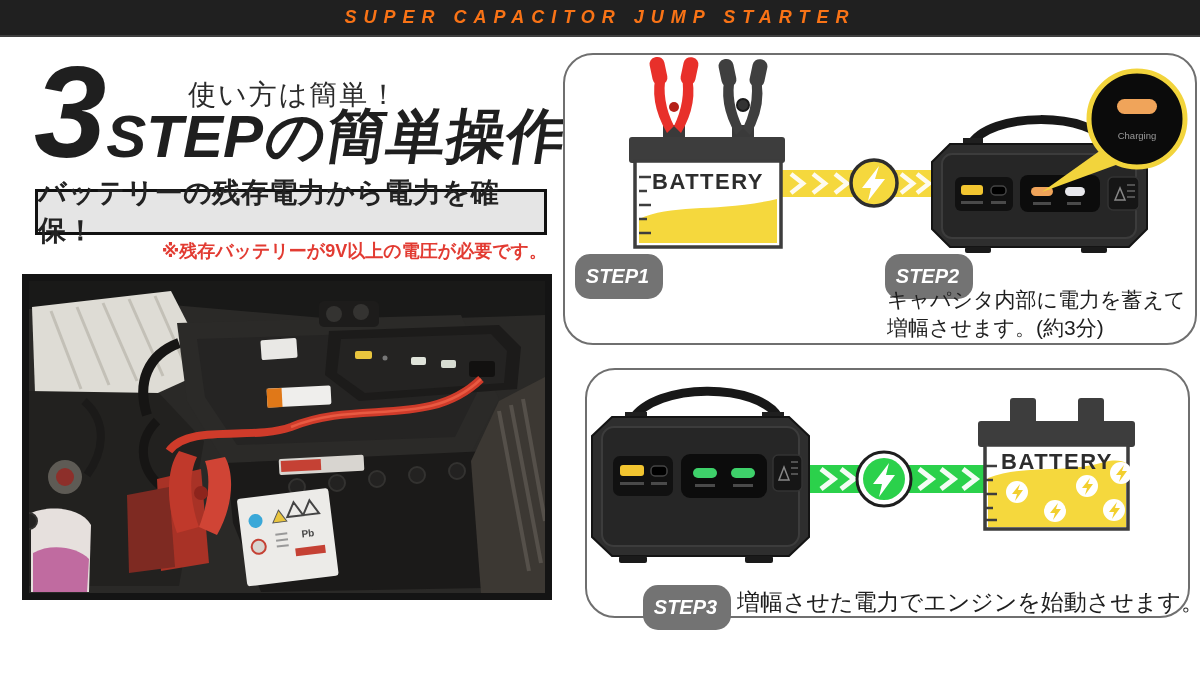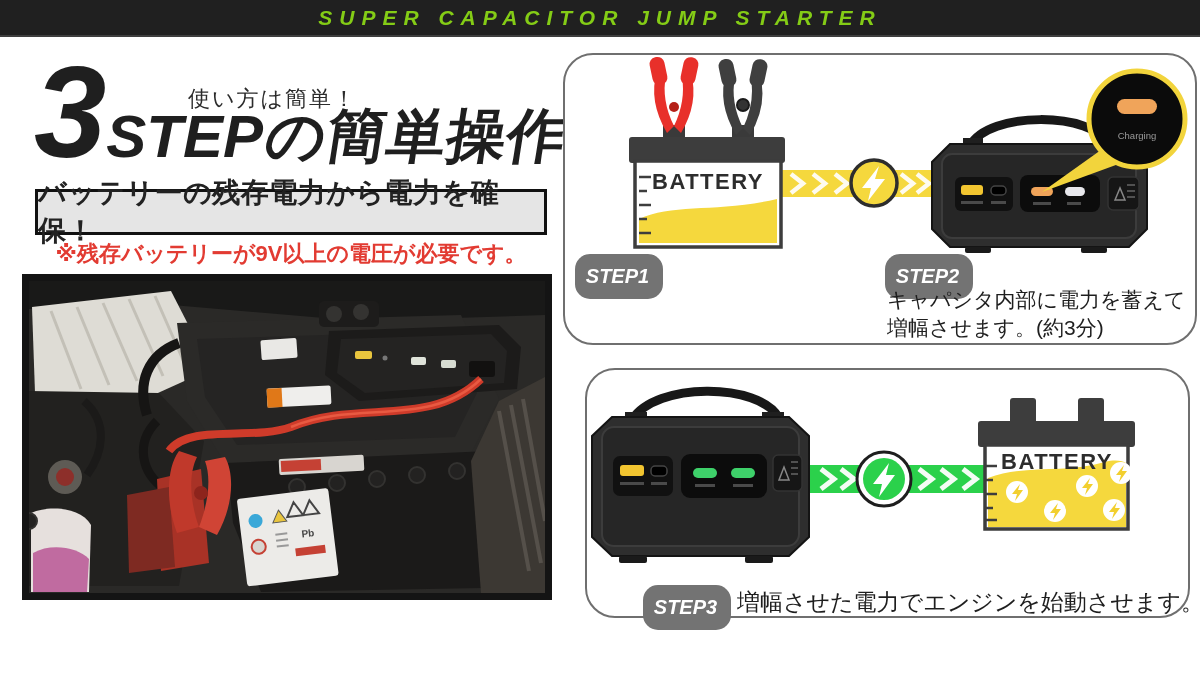--- a/index.html
+++ b/index.html
@@ -2,34 +2,34 @@
 <html><head>
 <meta charset="utf-8">
 <style>
   html,body{margin:0;padding:0;background:#fff;}
   body{width:1200px;height:675px;position:relative;overflow:hidden;
        font-family:"Liberation Sans","DejaVu Sans",sans-serif;color:#222;}
 
   
   .banner{position:absolute;left:0;top:0;width:1200px;height:35px;background:#202020;
           border-bottom:2px solid #3e3e3e;display:flex;align-items:center;justify-content:center;}
-  .banner span{color:#84cc16;font-style:italic;font-weight:bold;font-size:21px;letter-spacing:7px;}
+  .banner span{color:#f97316;font-style:italic;font-weight:bold;font-size:18px;letter-spacing:7px;}
 
   
-  .tagline{position:absolute;left:188px;top:76px;font-size:22px;color:#2b2b2b;letter-spacing:2px;margin-top:8px;}
+  .tagline{position:absolute;left:188px;top:76px;font-size:28px;color:#2b2b2b;letter-spacing:2px;}
   .headline{position:absolute;left:34px;top:60px;display:flex;align-items:flex-end;color:#1f1f1f;white-space:nowrap;}
   .headline .num{font-size:130px;font-weight:bold;font-style:italic;line-height:.8;}
   .headline .stepword{font-size:60px;font-weight:bold;font-style:italic;line-height:.78;margin:0 3px 3px 0;}
   .headline .suffix{font-size:59px;font-weight:bold;line-height:.84;display:inline-block;
                     transform:skewX(-9deg);margin-bottom:2px;letter-spacing:1px;}
 
   .highlight-box{position:absolute;left:35px;top:189px;width:506px;height:40px;border:3px solid #111;
                  display:flex;align-items:center;justify-content:center;font-size:28px;font-weight:bold;
                  color:#222;letter-spacing:.5px;background:#e5e5e5;}
-  .note{position:absolute;left:35px;top:239px;width:512px;text-align:center;font-size:22px;
+  .note{position:absolute;left:35px;top:239px;width:512px;text-align:right;font-size:18px;
         font-weight:bold;color:#e23b32;}
 
   
   .photo-frame{position:absolute;left:22px;top:274px;width:530px;height:326px;background:#141414;
                box-sizing:border-box;padding:7px;}
   .photo-frame svg{display:block;}
 
   
   .panel{position:absolute;border:2px solid #6f6f6f;border-radius:30px;background:#fff;box-sizing:border-box;}
   .panel-1{left:563px;top:53px;width:634px;height:292px;}

